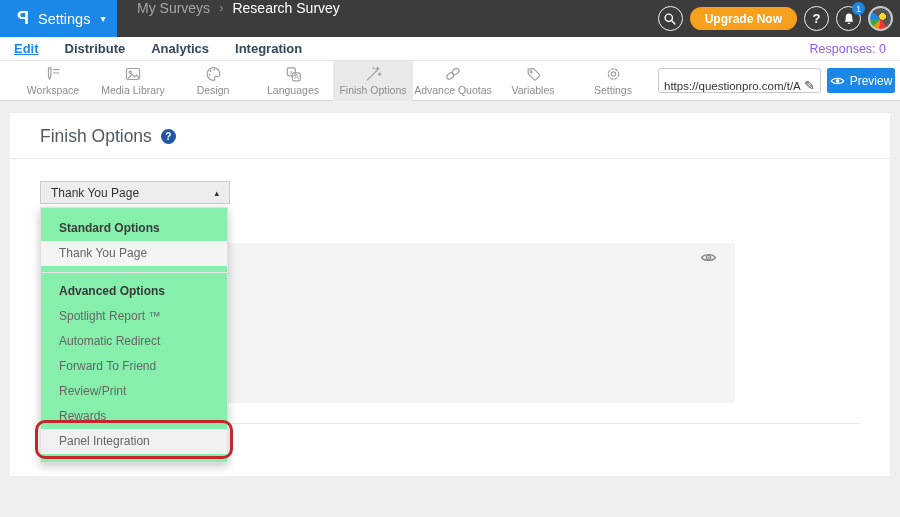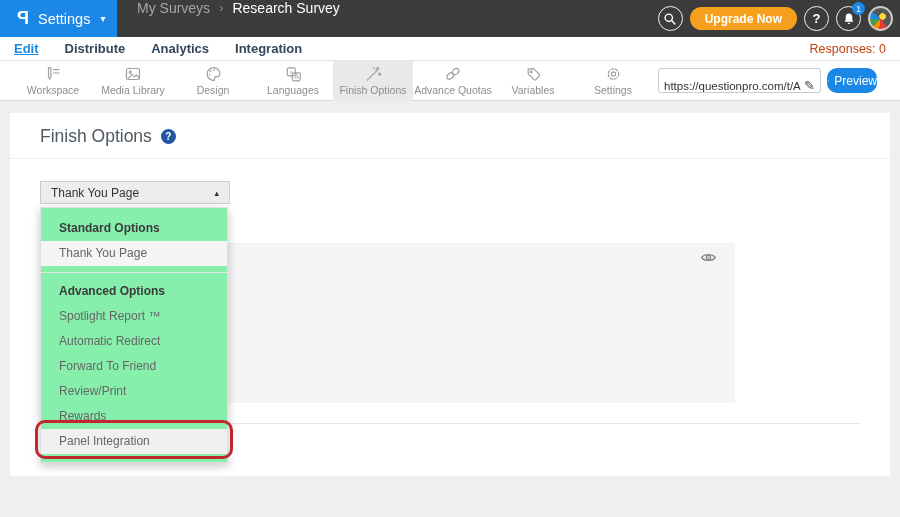--- a/index.html
+++ b/index.html
@@ -27,37 +27,37 @@
      background:#1b87e6; color:#fff; font-size:8.5px; display:flex; align-items:center; justify-content:center; }
   .avatar { width:25px; height:25px; border-radius:50%; border:2px solid #c9c9c9; cursor:pointer;
      background:radial-gradient(circle at 60% 40%, #fdd835 0 18%, transparent 19%),
        conic-gradient(#555 0 40%, #e53935 40% 52%, #fb8c00 52% 62%, #43a047 62% 74%, #1e88e5 74% 86%, #555 86%); }
 
   
   .subnav { height:24px; background:#fff; border-bottom:1px solid #e3e3e3; display:flex; align-items:center;
      padding:0 14px; gap:26px; font-size:13px; font-weight:bold; }
   .subnav .link { color:#33475b; cursor:pointer; }
   .subnav .link.active { color:#1b87e6; text-decoration:underline; }
-  .responses { margin-left:auto; color:#c2410c; font-size:12.5px; font-weight:normal; }
+  .responses { margin-left:auto; color:#8b5cf6; font-size:12.5px; font-weight:normal; }
 
   
   .toolbar { position:relative; height:40px; background:#fff; border-bottom:1px solid #d9d9d9;
      display:flex; padding-left:13px; }
   .tool-tab { width:80px; height:40px; display:flex; flex-direction:column; align-items:center;
      justify-content:center; gap:2px; cursor:pointer; }
   .tool-tab.active { background:#e9e9e9; }
   .tool-tab .lbl { font-size:10.5px; color:#8d8d8d; white-space:nowrap; }
   .ticon { stroke:#a0a0a0; fill:none; stroke-width:1.2; stroke-linecap:round; stroke-linejoin:round; }
   .url-box { position:absolute; left:658px; top:7px; width:163px; height:25px; border:1px solid #c9c9c9;
      border-radius:3px; background:#fff; display:flex; align-items:flex-end; padding:0 5px; }
   .url-box input { border:none; outline:none; flex:1; font-size:11.5px; color:#333; min-width:0;
      font-family:"Liberation Sans","DejaVu Sans",sans-serif; }
   .pencil { font-size:13px; color:#444; cursor:pointer; line-height:1; }
-  .preview-btn { position:absolute; left:827px; top:7px; width:50px; height:25px; background:#1b87e6;
-     border-radius:10px; color:#fff; font-size:12px; display:flex; align-items:center; justify-content:center;
+  .preview-btn { position:absolute; left:827px; top:7px; width:68px; height:25px; background:#1b87e6;
+     border-radius:2px; color:#fff; font-size:12px; display:flex; align-items:center; justify-content:center;
      gap:5px; cursor:pointer; }
 
   
   .main { position:relative; height:416px; background:#efefef; }
   .card { position:absolute; left:10px; top:12px; width:880px; height:363px; background:#fff; }
   .card-head { display:flex; align-items:center; gap:9px; padding:13px 0 11px 30px; border-bottom:1px solid #ececec; }
   .card-title { font-size:17.5px; color:#4f5962; }
   .help-circle { width:15px; height:15px; border-radius:50%; background:#2156a5; color:#fff;
      font-size:10px; font-weight:bold; display:flex; align-items:center; justify-content:center; cursor:pointer; }
 

